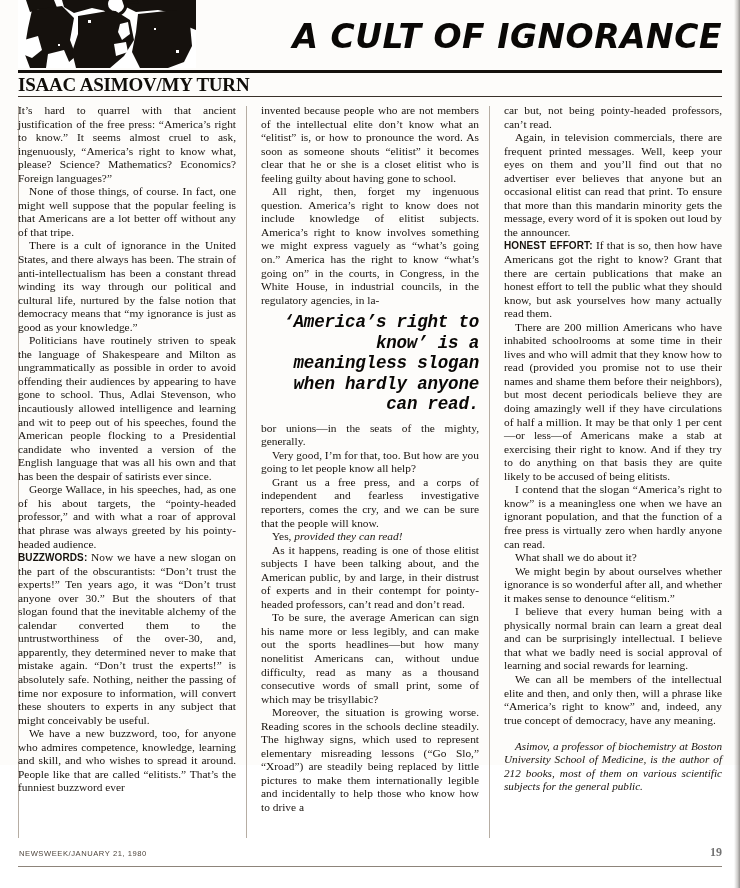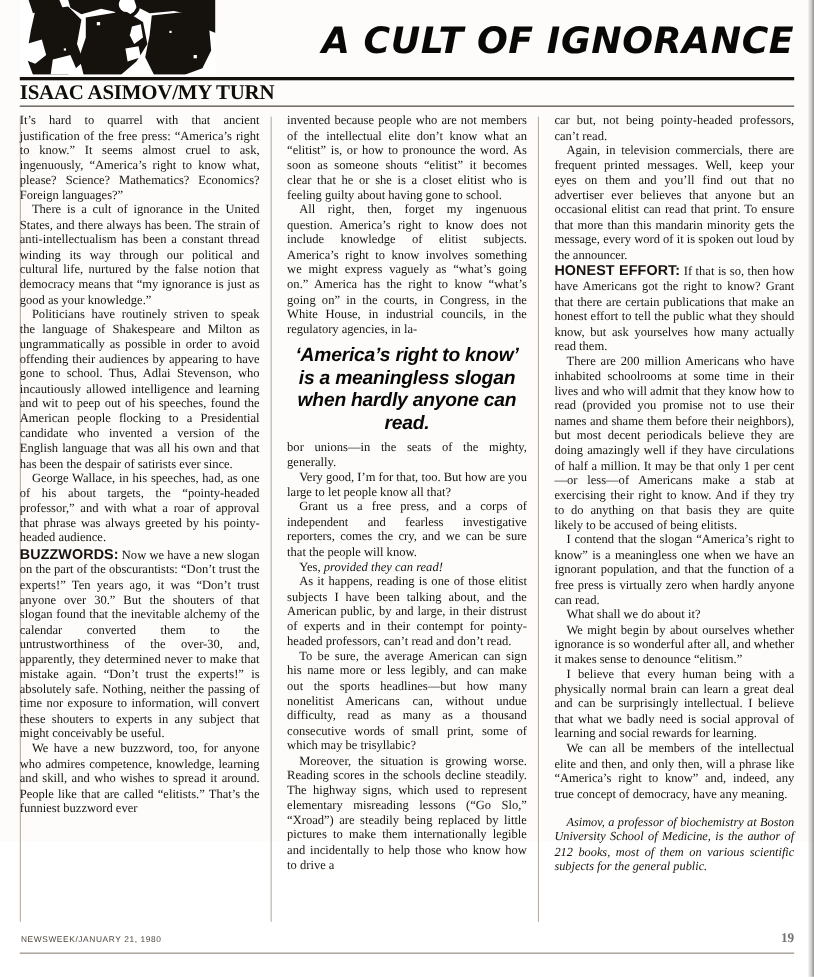--- a/index.html
+++ b/index.html
@@ -113,36 +113,36 @@
   }
   .body-text p {
     margin: 0;
     text-indent: 11px;
   }
   .body-text p.noindent { text-indent: 0; }
 
   .leadin {
     font-family: "Liberation Sans", "DejaVu Sans", sans-serif;
     font-weight: 700;
-    font-size: 13px;
+    font-size: 10px;
     letter-spacing: 0.1px;
   }
   em, .ital { font-style: italic; }
 
   
   .pullquote {
-    font-family: Liberation Sans, sans-serif;
+    font-family: Liberation Mono, monospace;
     font-style: italic;
     font-weight: 900;
     font-size: 17.5px;
     line-height: 20.5px;
     color: #0a0806;
     letter-spacing: -0.2px;
     margin: 5px 0 7px 0;
-    text-align: center;
+    text-align: right;
   }
 
   
   .bio {
     font-family: "Liberation Serif", "DejaVu Serif", serif;
     font-style: italic;
     font-size: 11.2px;
     line-height: 13.3px;
     text-align: justify;
     color: #17120d;
@@ -238,37 +238,38 @@
 
   <div class="columns">
 
     <div class="gutter"></div>
     <div class="gutter gutter-1" style="left:228px"></div>
     <div class="gutter gutter-2"></div>
 
     <div class="col col-1">
       <div class="body-text" id="col1-text">
           <p class="noindent">It’s hard to quarrel with that ancient justification of the free press: “America’s right to know.” It seems almost cruel to ask, ingenuously, “America’s right to know what, please? Science? Mathematics? Economics? Foreign languages?”</p>
+          <p>None of those things, of course. In fact, one might well suppose that the popular feeling is that Americans are a lot better off without any of that tripe.</p>
           <p>There is a cult of ignorance in the United States, and there always has been. The strain of anti-intellectualism has been a constant thread winding its way through our political and cultural life, nurtured by the false notion that democracy means that “my ignorance is just as good as your knowledge.”</p>
           <p>Politicians have routinely striven to speak the language of Shakespeare and Milton as ungrammatically as possible in order to avoid offending their audiences by appearing to have gone to school. Thus, Adlai Stevenson, who incautiously allowed intelligence and learning and wit to peep out of his speeches, found the American people flocking to a Presidential candidate who invented a version of the English language that was all his own and that has been the despair of satirists ever since.</p>
           <p>George Wallace, in his speeches, had, as one of his about targets, the “pointy-headed professor,” and with what a roar of approval that phrase was always greeted by his pointy-headed audience.</p>
           <p class="noindent"><span class="leadin">BUZZWORDS:</span> Now we have a new slogan on the part of the obscurantists: “Don’t trust the experts!” Ten years ago, it was “Don’t trust anyone over 30.” But the shouters of that slogan found that the inevitable alchemy of the calendar converted them to the untrustworthiness of the over-30, and, apparently, they determined never to make that mistake again. “Don’t trust the experts!” is absolutely safe. Nothing, neither the passing of time nor exposure to information, will convert these shouters to experts in any subject that might conceivably be useful.</p>
           <p>We have a new buzzword, too, for anyone who admires competence, knowledge, learning and skill, and who wishes to spread it around. People like that are called “elitists.” That’s the funniest buzzword ever</p>
         </div>
     </div>
 
     <div class="col col-2">
       <div class="body-text" id="col2-top">
           <p class="noindent">invented because people who are not members of the intellectual elite don’t know what an “elitist” is, or how to pronounce the word. As soon as someone shouts “elitist” it becomes clear that he or she is a closet elitist who is feeling guilty about having gone to school.</p>
           <p>All right, then, forget my ingenuous question. America’s right to know does not include knowledge of elitist subjects. America’s right to know involves something we might express vaguely as “what’s going on.” America has the right to know “what’s going on” in the courts, in Congress, in the White House, in industrial councils, in the regulatory agencies, in la-</p>
         </div>
       <div class="pullquote">‘America’s right to know’ is a meaningless slogan when hardly anyone can read.</div>
       <div class="body-text" id="col2-bottom">
           <p class="noindent">bor unions—in the seats of the mighty, generally.</p>
-          <p>Very good, I’m for that, too. But how are you large to let people know all that?</p>
+          <p>Very good, I’m for that, too. But how are you going to let people know all help?</p>
           <p>Grant us a free press, and a corps of independent and fearless investigative reporters, comes the cry, and we can be sure that the people will know.</p>
           <p>Yes, <em>provided they can read!</em></p>
           <p>As it happens, reading is one of those elitist subjects I have been talking about, and the American public, by and large, in their distrust of experts and in their contempt for pointy-headed professors, can’t read and don’t read.</p>
           <p>To be sure, the average American can sign his name more or less legibly, and can make out the sports headlines—but how many nonelitist Americans can, without undue difficulty, read as many as a thousand consecutive words of small print, some of which may be trisyllabic?</p>
           <p>Moreover, the situation is growing worse. Reading scores in the schools decline steadily. The highway signs, which used to represent elementary misreading lessons (“Go Slo,” “Xroad”) are steadily being replaced by little pictures to make them internationally legible and incidentally to help those who know how to drive a</p>
         </div>
     </div>
 
     <div class="col col-3">
       <div class="body-text" id="col3-text">

